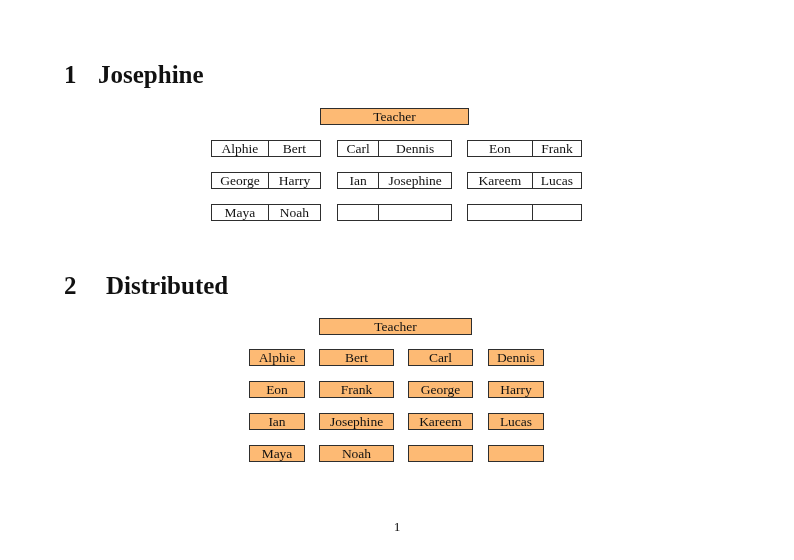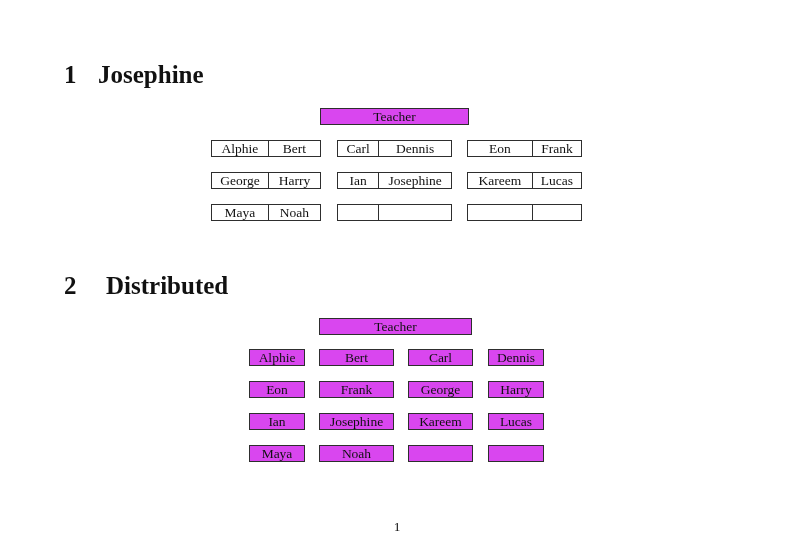--- a/index.html
+++ b/index.html
@@ -5,21 +5,21 @@
   html,body { margin:0; padding:0; background:#ffffff; }
   .page {
     position:relative; width:794px; height:560px; background:#ffffff;
     font-family:"Liberation Serif", serif; color:#111; overflow:hidden;
   }
   .sec-heading { position:absolute; font-weight:bold; font-size:25px; line-height:1; white-space:nowrap; }
   .sec-num   { position:absolute; font-weight:bold; font-size:25px; line-height:1; }
   .box {
     position:absolute; box-sizing:border-box; border:1px solid #2e2e2e;
     display:flex; align-items:center; justify-content:center;
-    font-size:13.5px; line-height:1; background:#d946ef;
+    font-size:13.5px; line-height:1; background:#fdba74;
   }
   .pair { position:absolute; box-sizing:border-box; border:1px solid #2e2e2e; display:flex; background:#fff; }
   .pair .cell {
     box-sizing:border-box; display:flex; align-items:center; justify-content:center;
     font-size:13.5px; line-height:1; height:100%;
   }
   .pair .cell + .cell { border-left:1px solid #2e2e2e; }
   .page-number { position:absolute; left:0; width:794px; text-align:center; top:519px; font-size:13.5px; }
 </style>
 </head>

